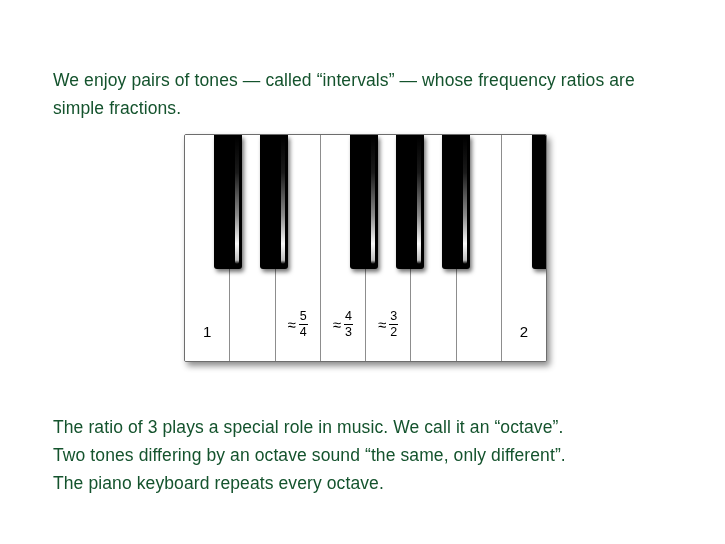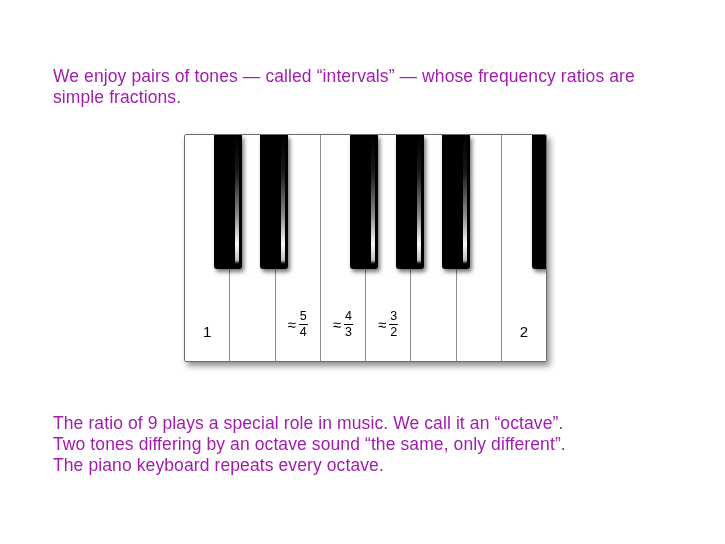--- a/index.html
+++ b/index.html
@@ -19,23 +19,23 @@
 
   .slide {
     position: absolute;
     inset: 0;
   }
 
   
   .para {
     position: absolute;
     font-size: 17.5px;
-    line-height: 21px;
+    line-height: 28px;
     letter-spacing: 0.1px;
-    color: #a21caf;
+    color: #14532d;
     white-space: pre-wrap;
   }
   #intro-text {
     left: 53px;
     top: 48px;
     width: 620px;
   }
   #outro-text {
     left: 53px;
     top: 395px;
@@ -223,17 +223,17 @@
         <div class="black-key" style="left: 29px; width: 28px;"></div>
         <div class="black-key" style="left: 75px; width: 28px;"></div>
         <div class="black-key" style="left: 165px; width: 28px;"></div>
         <div class="black-key" style="left: 211px; width: 28px;"></div>
         <div class="black-key" style="left: 257px; width: 28px;"></div>
         <div class="black-key clipped" style="left: 347px; width: 16px;"></div>
       </div>
 
   </div>
 
-  <p class="para" id="outro-text">The ratio of 9 plays a special role in music. We call it an “octave”.
+  <p class="para" id="outro-text">The ratio of 3 plays a special role in music. We call it an “octave”.
 Two tones differing by an octave sound “the same, only different”.
 The piano keyboard repeats every octave.</p>
 
 </div>
 
 </body></html>

